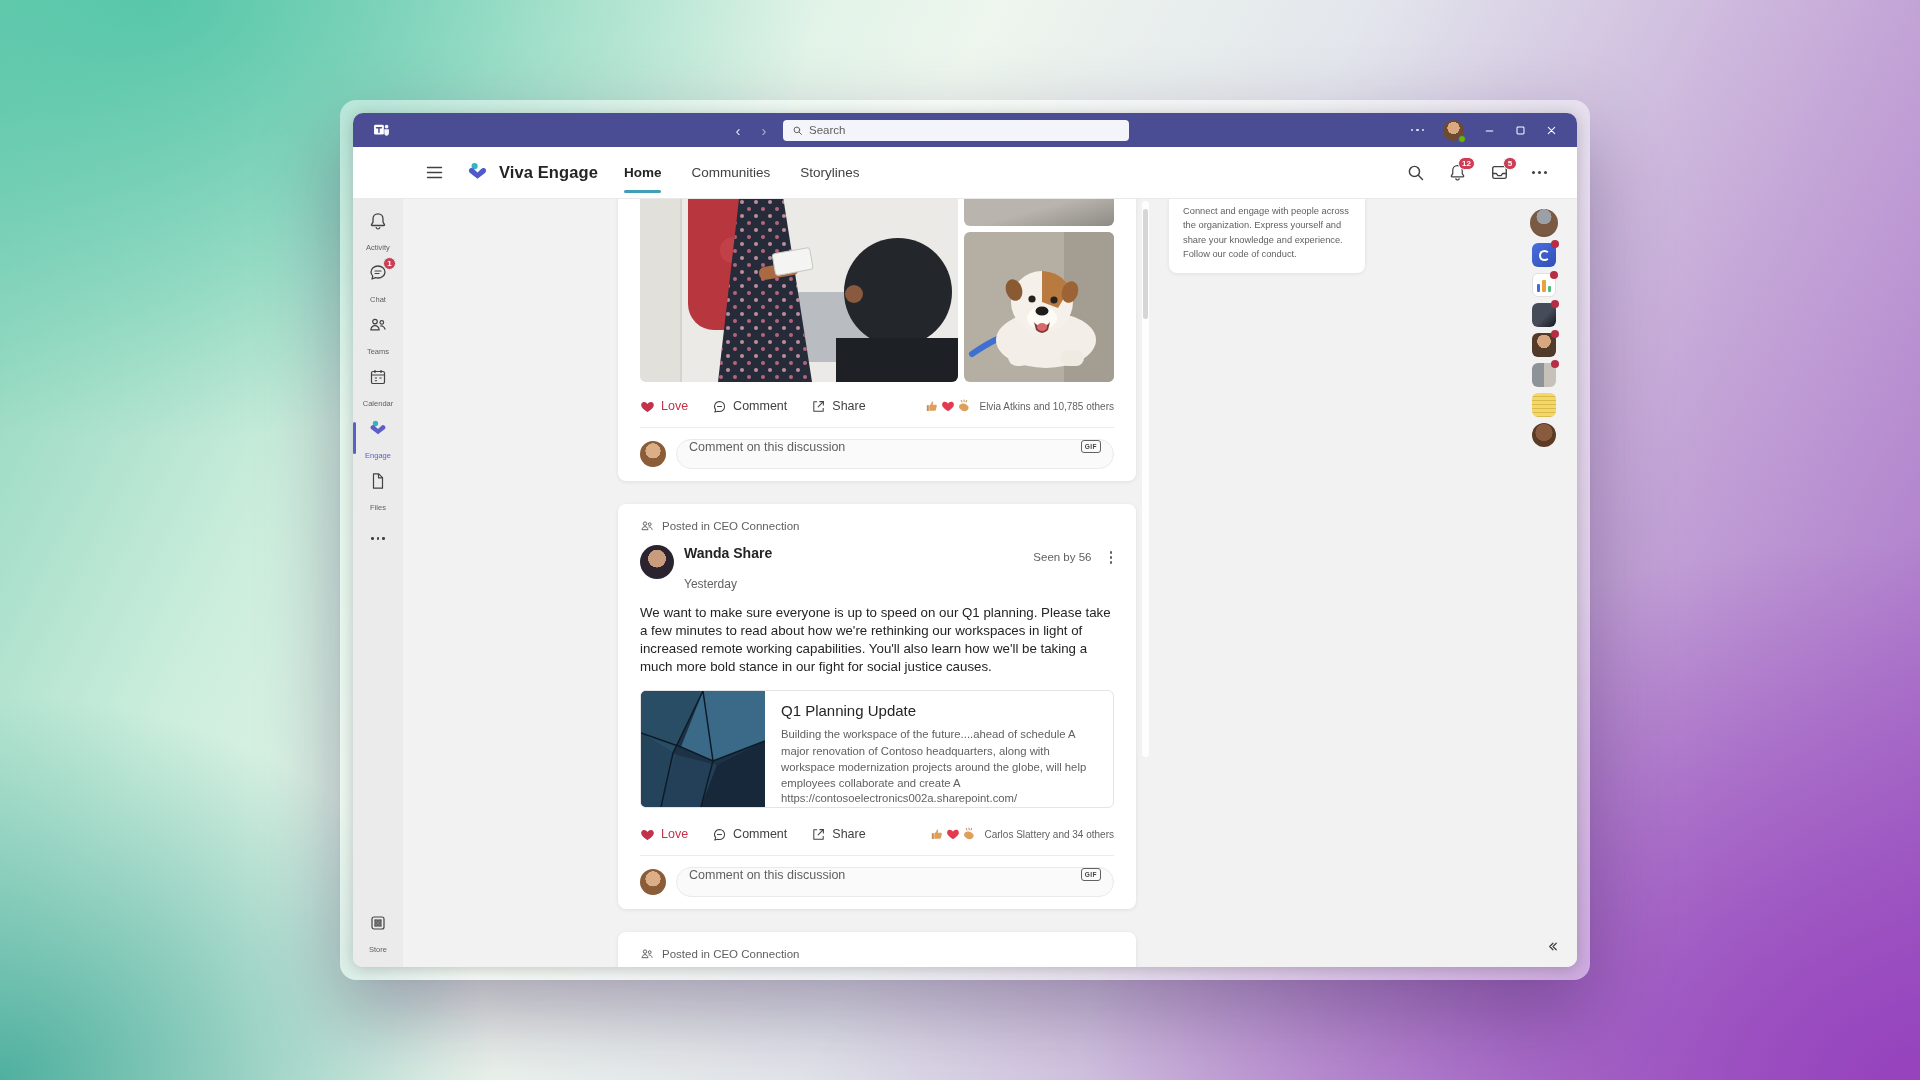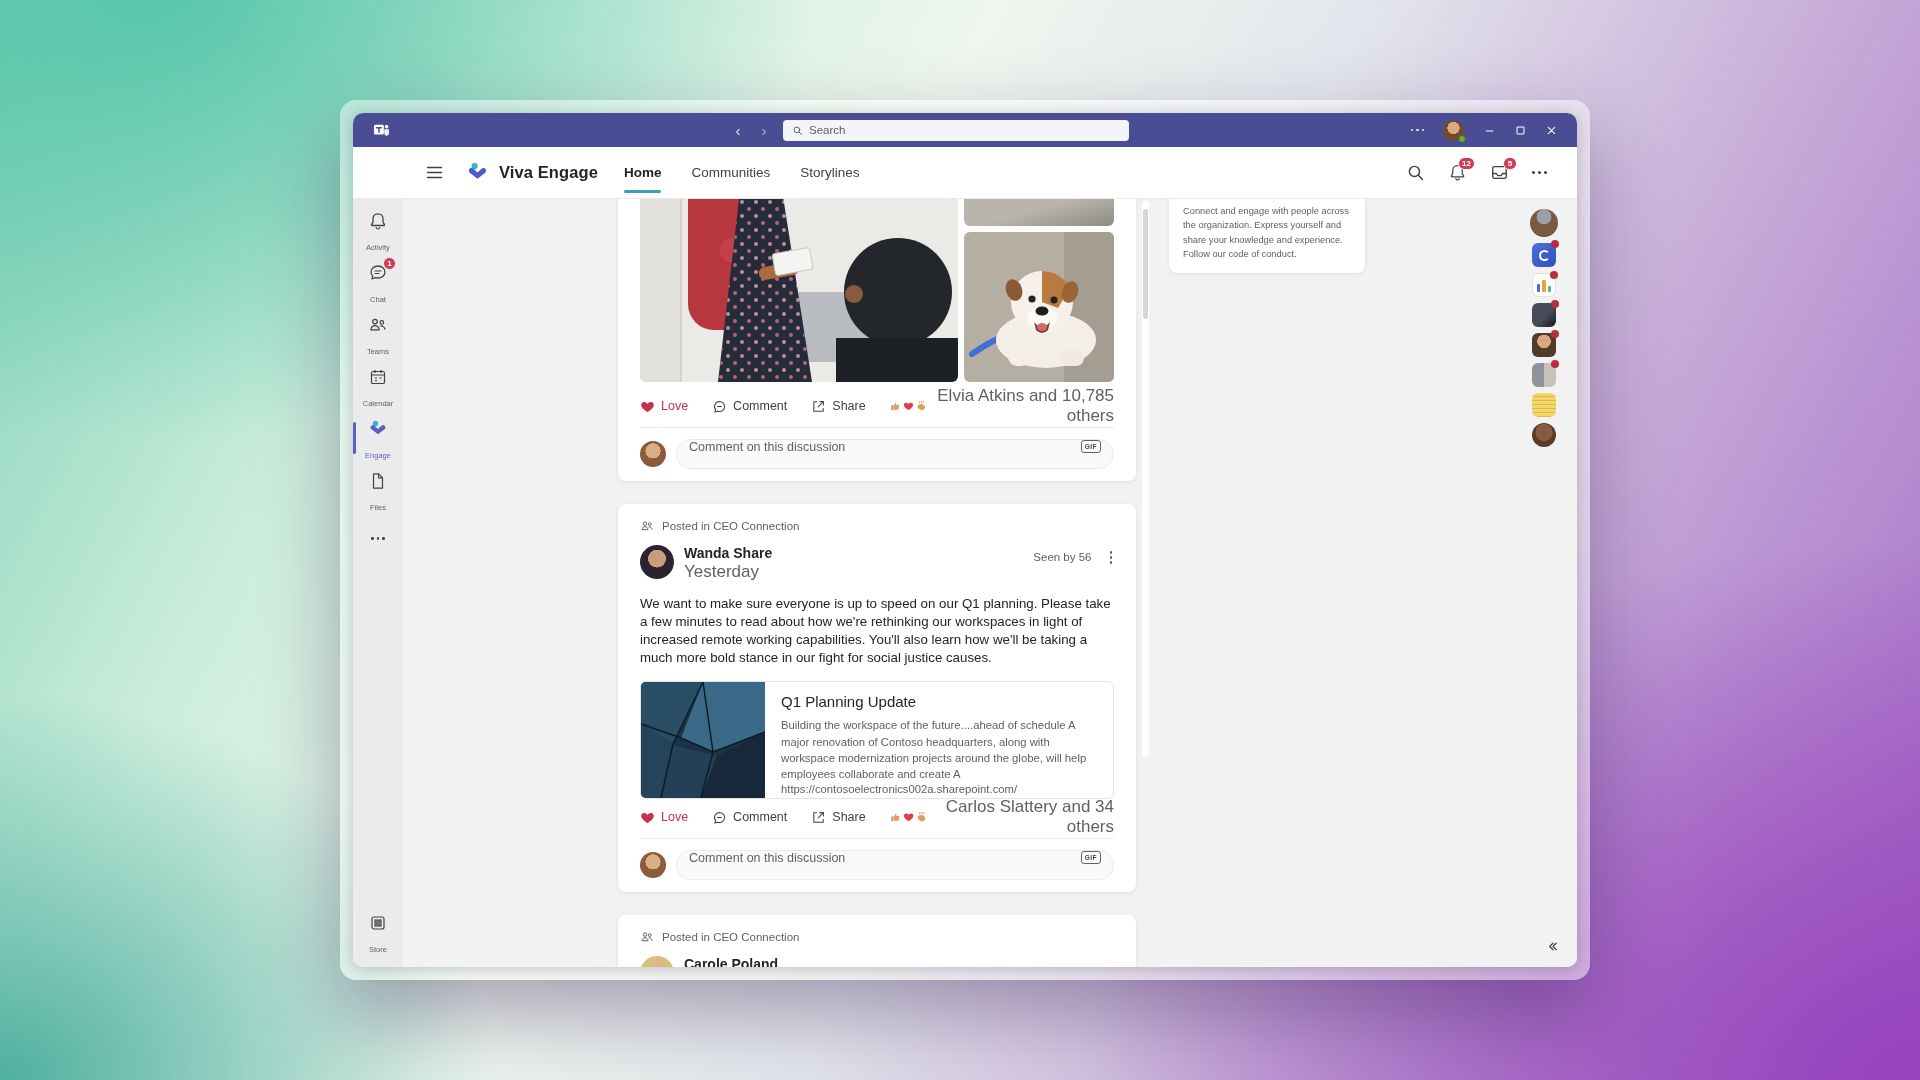--- a/index.html
+++ b/index.html
@@ -110,21 +110,21 @@
   .img-sm2 { height:150px; border-radius:6px; overflow:hidden; }
   .imgs svg { display:block; width:100%; height:100%; }
 
   .actions { display:flex; align-items:center; gap:24px; height:24px; }
   .action { display:flex; align-items:center; gap:6px; font-size:12.5px;
     font-weight:normal; color:#424242; cursor:default; }
   .action svg { width:15px; height:15px; }
   .action.love { color:#c4314b; }
   .rx { margin-left:auto; display:flex; align-items:center; gap:2px; }
   .rx svg { width:14px; height:14px; }
-  .rx .who { font-size:17px; color:#616161; margin-left:6px; font-weight:normal;text-align:right; }
+  .rx .who { font-size:10px; color:#616161; margin-left:6px; font-weight:normal;text-align:right; }
   .divider { height:1px; background:#ececec; margin:9px 0; }
   .commentrow { display:flex; align-items:center; gap:10px; padding-top:2px; }
   .c-avatar { width:26px; height:26px; border-radius:50%; flex:none;
     background:radial-gradient(circle at 50% 38%, #dcae87 0 36%, #8a5c38 37% 74%, #5d3a22); }
   .c-input { flex:1; height:30px; background:#fafafa; border:1px solid #eaeaea;
     border-radius:16px; display:flex; align-items:flex-start; padding:0 12px; }
   .c-input input { border:0; outline:0; background:transparent; flex:1;
     font-size:12.5px; color:#424242; font-family:inherit; }
   .c-input input::placeholder { color:#616161; }
   .gif { border:1.2px solid #616161; border-radius:3px; font-size:6.5px; font-weight:bold;
@@ -133,28 +133,28 @@
   .card2 { padding:15px 22px 12px; }
   .postedin { display:flex; align-items:center; gap:8px; color:#616161;
     font-size:11.5px; margin-bottom:12px; }
   .postedin svg { width:14px; height:14px; }
   .authrow { display:flex; align-items:flex-start; }
   .a-avatar { width:34px; height:34px; border-radius:50%; flex:none; }
   .av-wanda { background:radial-gradient(circle at 50% 40%, #c99c7e 0 33%, #2b2330 34% 75%, #443a50); }
   .av-carole { background:radial-gradient(circle at 50% 40%, #dcb691 0 33%, #d9c07a 34% 72%, #a8864a); }
   .a-meta { margin-left:10px; }
   .a-name { font-size:14px; font-weight:bold; color:#242424; }
-  .a-time { font-size:17px; color:#616161; margin-top:1px; }
+  .a-time { font-size:12px; color:#616161; margin-top:16px; }
   .a-right { margin-left:auto; display:flex; align-items:center; gap:16px; padding-top:4px; }
   .seenby { font-size:11.5px; color:#616161; }
   .kebab { display:flex; flex-direction:column; gap:2.5px; padding:2px; }
   .kebab i { width:2.5px; height:2.5px; border-radius:50%; background:#616161; }
   .postbody { font-size:13.3px; line-height:1.36; color:#242424; margin:13px 0 14px; }
   .linkcard { display:flex; border:1px solid #e4e4e4; border-radius:6px; overflow:hidden;
-    height:118px; margin-bottom:6px; }
+    height:118px; margin-bottom:14px; }
   .lthumb { width:124px; flex:none; }
   .lthumb svg { display:block; width:100%; height:100%; }
   .lbody { flex:1; padding:11px 16px 9px; display:flex; flex-direction:column; }
   .ltitle { font-size:15px; color:#242424; }
   .ldesc { font-size:11.3px; color:#616161; line-height:1.45; margin-top:7px; }
   .lurl { font-size:11.3px; color:#616161; margin-top:auto; }
 
   .card3 { padding:15px 22px; height:130px; }
 
   

